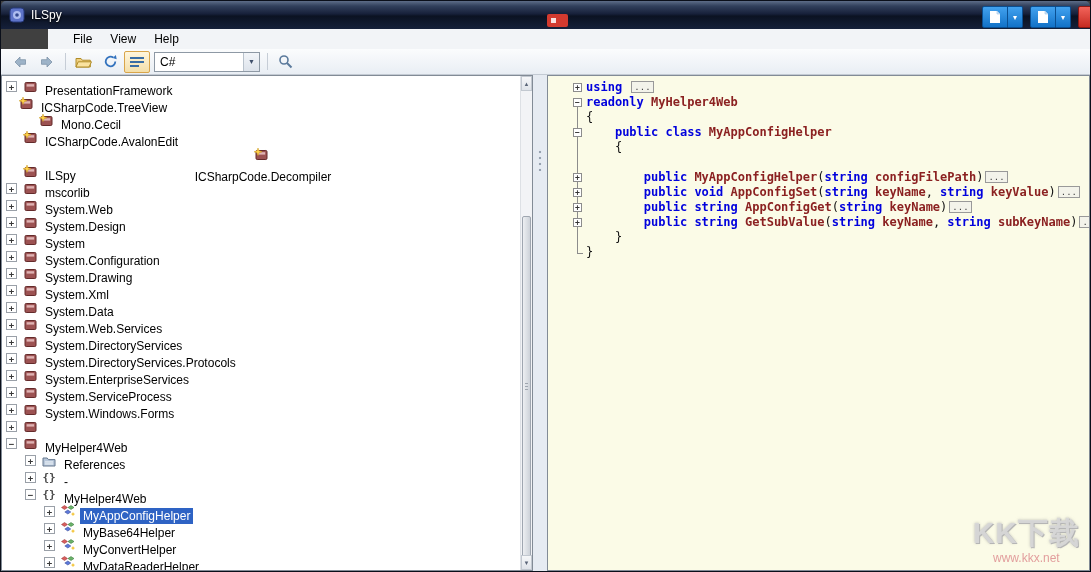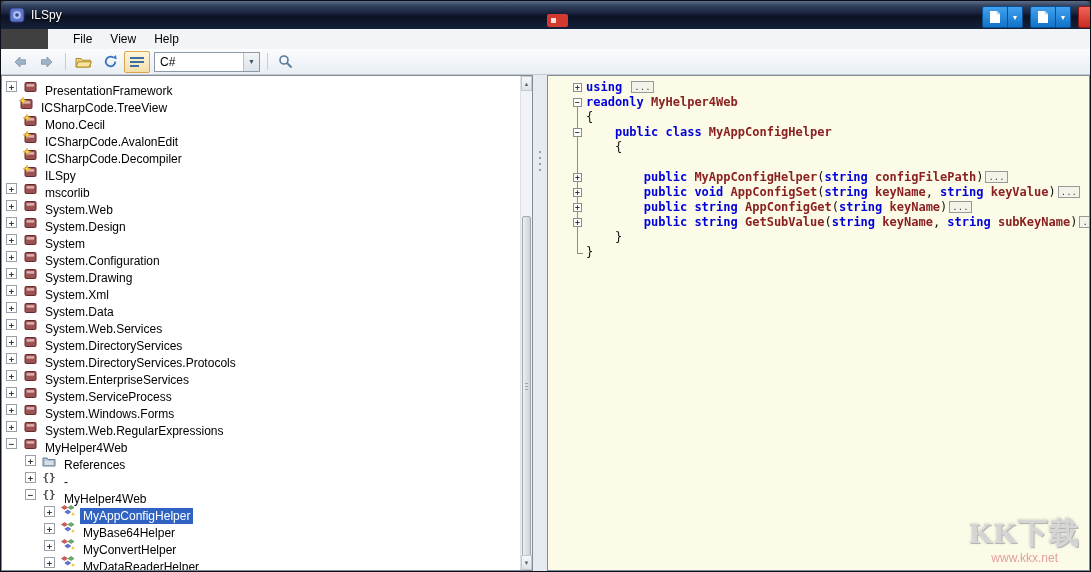--- a/index.html
+++ b/index.html
@@ -85,21 +85,21 @@
     font-size:6px;color:#5A6578;background:linear-gradient(#F6F7F9,#DFE3E9);border:1px solid #C2C8D0;box-sizing:border-box;}
   .scroll-arrow.up{top:0;}
   .scroll-arrow.down{bottom:0;}
   .scroll-thumb{position:absolute;left:1px;right:1px;top:140px;height:340px;
     background:linear-gradient(90deg,#EDEFF2,#CDD2D9);border:1px solid #9FA6B0;border-radius:2px;}
   .scroll-thumb::after{content:"";position:absolute;left:2px;right:2px;top:50%;height:8px;margin-top:-4px;
     background:repeating-linear-gradient(180deg,#9FA6B0 0 1px,transparent 1px 3px);}
 
   
   .watermark{position:absolute;right:10px;bottom:6px;text-align:center;pointer-events:none;z-index:5;}
-  .wm1{font-family:Liberation Serif, serif;font-size:30px;font-weight:bold;color:rgba(216,216,216,.92);
+  .wm1{font-family:Liberation Sans, sans-serif;font-size:30px;font-weight:bold;color:rgba(216,216,216,.92);
     text-shadow:1px 1px 0 #b5b5b5,0 0 3px rgba(150,150,150,.6);letter-spacing:1px;}
   .wm2{font-size:12px;color:rgba(224,153,153,.95);margin-top:-3px;}
 </style>
 </head>
 <body>
 
 <div class="window">
 
   <div class="titlebar">
     <span class="app-icon">
@@ -202,21 +202,21 @@
             <span class="expander hidden-exp"></span>
             <span class="tree-icon">
               <svg width="14" height="13" viewBox="0 0 14 13">
                 <rect x="2" y="2.5" width="11" height="9" rx="1.2" fill="#9c5252" stroke="#642a2a"></rect>
                 <rect x="3.6" y="4.2" width="7.6" height="2.4" fill="#dfb3b3"></rect>
                 <polygon points="4,0 5,2.8 8,3.8 5,4.8 4,7.6 3,4.8 0,3.8 3,2.8" fill="#FFD24A" stroke="#C8991E" stroke-width="0.5"></polygon>
               </svg>
             </span>
             <span class="tree-label">ICSharpCode.TreeView</span>
           </div>
-          <div class="tree-row" style="padding-left: 4px;">
+          <div class="tree-row" style="padding-left: 20px;">
             <span class="expander hidden-exp"></span>
             <span class="tree-icon">
               <svg width="14" height="13" viewBox="0 0 14 13">
                 <rect x="2" y="2.5" width="11" height="9" rx="1.2" fill="#9c5252" stroke="#642a2a"></rect>
                 <rect x="3.6" y="4.2" width="7.6" height="2.4" fill="#dfb3b3"></rect>
                 <polygon points="4,0 5,2.8 8,3.8 5,4.8 4,7.6 3,4.8 0,3.8 3,2.8" fill="#FFD24A" stroke="#C8991E" stroke-width="0.5"></polygon>
               </svg>
             </span>
             <span class="tree-label">Mono.Cecil</span>
           </div>
@@ -224,21 +224,21 @@
             <span class="expander hidden-exp"></span>
             <span class="tree-icon">
               <svg width="14" height="13" viewBox="0 0 14 13">
                 <rect x="2" y="2.5" width="11" height="9" rx="1.2" fill="#9c5252" stroke="#642a2a"></rect>
                 <rect x="3.6" y="4.2" width="7.6" height="2.4" fill="#dfb3b3"></rect>
                 <polygon points="4,0 5,2.8 8,3.8 5,4.8 4,7.6 3,4.8 0,3.8 3,2.8" fill="#FFD24A" stroke="#C8991E" stroke-width="0.5"></polygon>
               </svg>
             </span>
             <span class="tree-label">ICSharpCode.AvalonEdit</span>
           </div>
-          <div class="tree-row" style="padding-left: 4px;">
+          <div class="tree-row" style="padding-left: 4px; flex-direction: column;">
             <span class="expander hidden-exp"></span>
             <span class="tree-icon">
               <svg width="14" height="13" viewBox="0 0 14 13">
                 <rect x="2" y="2.5" width="11" height="9" rx="1.2" fill="#9c5252" stroke="#642a2a"></rect>
                 <rect x="3.6" y="4.2" width="7.6" height="2.4" fill="#dfb3b3"></rect>
                 <polygon points="4,0 5,2.8 8,3.8 5,4.8 4,7.6 3,4.8 0,3.8 3,2.8" fill="#FFD24A" stroke="#C8991E" stroke-width="0.5"></polygon>
               </svg>
             </span>
             <span class="tree-label">ICSharpCode.Decompiler</span>
           </div>
@@ -394,21 +394,20 @@
             <span class="tree-label">System.Windows.Forms</span>
           </div>
           <div class="tree-row" style="padding-left: 4px;">
             <span class="expander">+</span>
             <span class="tree-icon">
               <svg width="13" height="12" viewBox="0 0 13 12">
                 <rect x="1" y="1.5" width="11" height="9" rx="1.2" fill="#9c5252" stroke="#642a2a"></rect>
                 <rect x="2.6" y="3.2" width="7.6" height="2.4" fill="#dfb3b3"></rect>
               </svg>
             </span>
-            <span class="tree-label">System.Web.RegularExpressions</span>
           </div>
           <div class="tree-row" style="padding-left: 4px;">
             <span class="expander">−</span>
             <span class="tree-icon">
               <svg width="13" height="12" viewBox="0 0 13 12">
                 <rect x="1" y="1.5" width="11" height="9" rx="1.2" fill="#9c5252" stroke="#642a2a"></rect>
                 <rect x="2.6" y="3.2" width="7.6" height="2.4" fill="#dfb3b3"></rect>
               </svg>
             </span>
             <span class="tree-label">MyHelper4Web</span>

